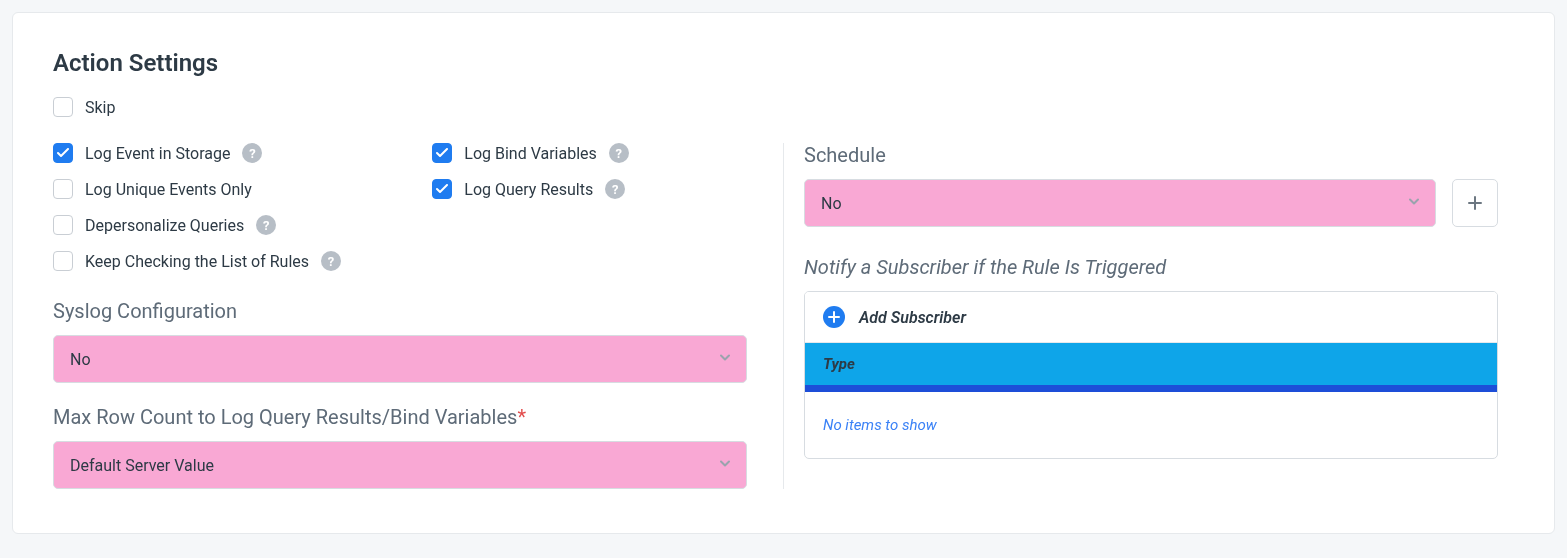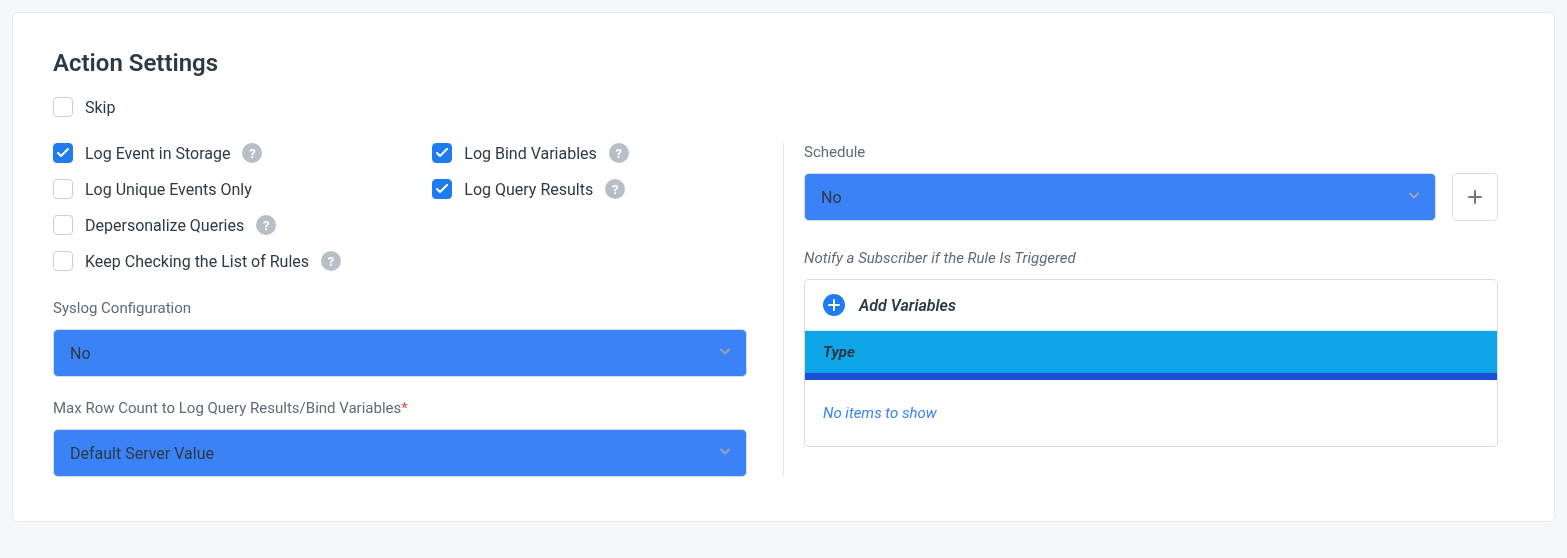--- a/index.html
+++ b/index.html
@@ -80,35 +80,35 @@
       color: #fff;
       display: inline-flex;
       align-items: center; justify-content: center;
       font-size: 13px;
       font-weight: 700;
       cursor: pointer;
       flex-shrink: 0;
     }
     .field-label {
       color: #5e6b78;
-      font-size: 15px;
+      font-size: 20px;
       margin-bottom: 12px;
       display: block;
     }
     .req { color: #e24c4c; }
     .select {
       border: 1px solid #d7dce1;
       border-radius: 5px;
       height: 48px;
       padding: 0 44px 0 16px;
       display: flex;
       align-items: center;
       position: relative;
       cursor: pointer;
-      background: #3b82f6;
+      background: #f9a8d4;
       font-size: 16px;
       color: #2d3a45;
     }
     .select .chev {
       position: absolute;
       right: 14px; top: 50%;
       transform: translateY(-50%);
       color: #9aa3ad;
     }
     .left-bottom { margin-top: 28px; }
@@ -295,21 +295,21 @@
 
       <div class="notify-block">
         <label class="field-label">Notify a Subscriber if the Rule Is Triggered</label>
         <div class="sub-table">
           <div class="sub-add-row">
             <span class="plus-circle">
               <svg width="12" height="12" viewBox="0 0 12 12">
                   <path d="M6 1v10M1 6h10" stroke="#fff" stroke-width="2" stroke-linecap="round"></path>
                 </svg>
             </span>
-            <span class="txt">Add Variables</span>
+            <span class="txt">Add Subscriber</span>
           </div>
           <div class="sub-header">Type</div>
           <div class="sub-empty">No items to show</div>
         </div>
       </div>
     </div>
 
   </div>
 </div>
 

